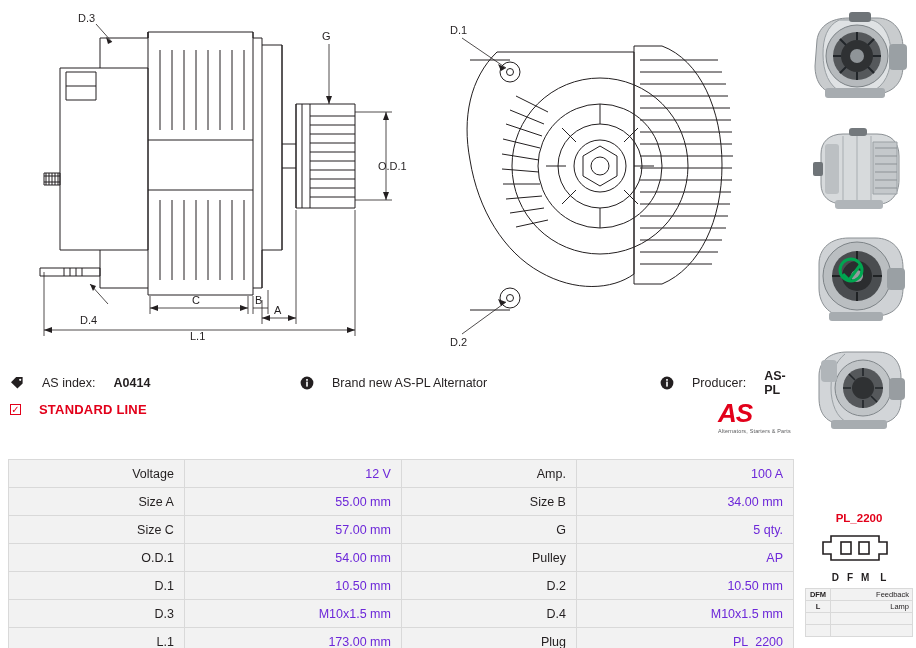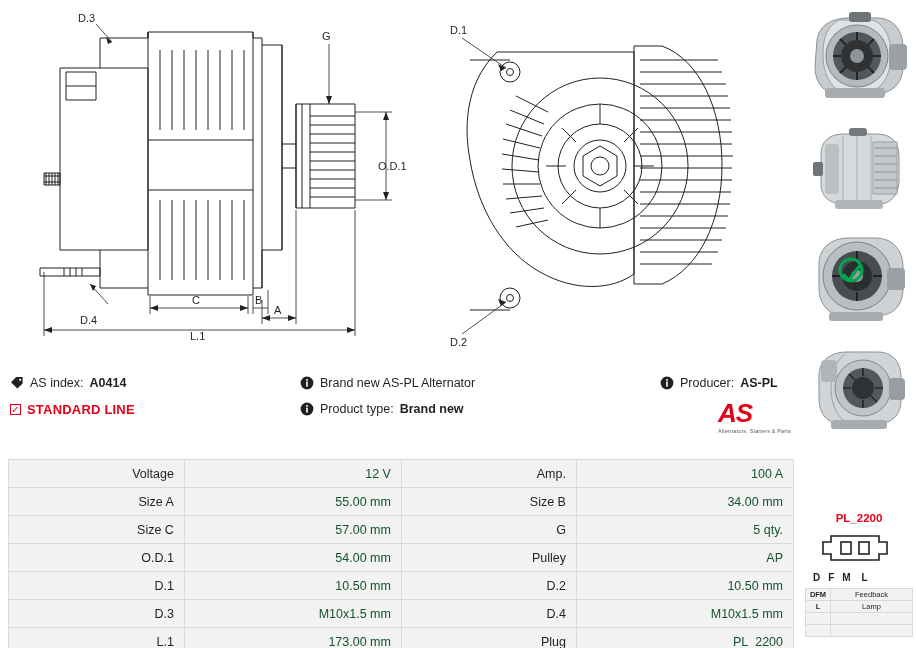--- a/index.html
+++ b/index.html
@@ -41,21 +41,21 @@
     height: 62px;
   }
   .info-row {
     display: flex;
     align-items: center;
     height: 26px;
   }
   .info-cell {
     display: flex;
     align-items: center;
-    gap: 6px;
+    gap: 18px;
     font-size: 12.5px;
   }
   .info-cell.c1 { width: 290px; }
   .info-cell.c2 { width: 360px; text-align: right; }
   .info-cell.c3 { width: 140px; }
   .info-label { color: #231f20; }
   .info-value { font-weight: bold; color: #231f20; }
   .ico {
     display: inline-block;
     width: 14px;
@@ -100,21 +100,21 @@
     white-space: nowrap;
   }
   .spec-table td.lbl {
     text-align: right;
     width: 175px;
     color: #231f20;
   }
   .spec-table td.val {
     text-align: right;
     width: 218px;
-    color: #14532d;
+    color: #6d28d9;
   }
 
   
   .photos {
     position: absolute;
     left: 805px;
     top: 4px;
     width: 108px;
   }
   .photo {
@@ -158,20 +158,21 @@
     width: 108px;
   }
   .plug-title {
     color: #e2001a;
     font-weight: bold;
     font-size: 11.5px;
     text-align: center;
     margin-bottom: 4px;
   }
   .plug-pins {
+    text-align: center;
     font-size: 10px;
     font-weight: bold;
     letter-spacing: 8px;
     margin-top: 1px;
     padding-left: 8px;
   }
   .plug-table {
     width: 108px;
     border-collapse: collapse;
     font-size: 7.5px;
@@ -181,21 +182,21 @@
     border: 1px solid #d9d9d9;
     background: #f2f2f2;
     height: 11px;
     padding: 0 3px;
   }
   .plug-table td.k {
     width: 18px;
     text-align: center;
     font-weight: bold;
   }
-  .plug-table td.v { text-align: center; margin-top: 32px; }
+  .plug-table td.v { text-align: right; margin-top: 32px; }
   .plug-table tr.empty td { background: #f2f2f2; }
 </style>
 </head>
 <body>
 
 <div class="page">
 
   <div class="drawings">
     <svg class="drawing-svg" width="800" height="348" viewBox="0 0 800 348">
       <g fill="none" stroke="#231f20" stroke-width="1" stroke-linejoin="round">
@@ -352,31 +353,20 @@
         </span>
         <span class="info-label">Producer:</span>
         <span class="info-value">AS-PL</span>
       </div>
     </div>
     <div class="info-row">
       <div class="info-cell c1">
         <span class="checkbox-ico">✓</span>
         <span class="std-line">STANDARD LINE</span>
       </div>
-      <div class="info-cell c2">
-        <span class="ico">
-          <svg width="14" height="14" viewBox="0 0 14 14">
-              <circle cx="7" cy="7" r="6.4" fill="#231f20"></circle>
-              <rect x="6.2" y="5.6" width="1.6" height="5" fill="#ffffff"></rect>
-              <rect x="6.2" y="3" width="1.6" height="1.8" fill="#ffffff"></rect>
-            </svg>
-        </span>
-        <span class="info-label">Product type:</span>
-        <span class="info-value">Brand new</span>
-      </div>
     </div>
   </div>
 
   <div class="aspl-logo">
     <div class="aspl-mark">AS</div>
     <div class="aspl-sub">Alternators, Starters &amp; Parts</div>
   </div>
 
   <table class="spec-table">
     <tbody>

